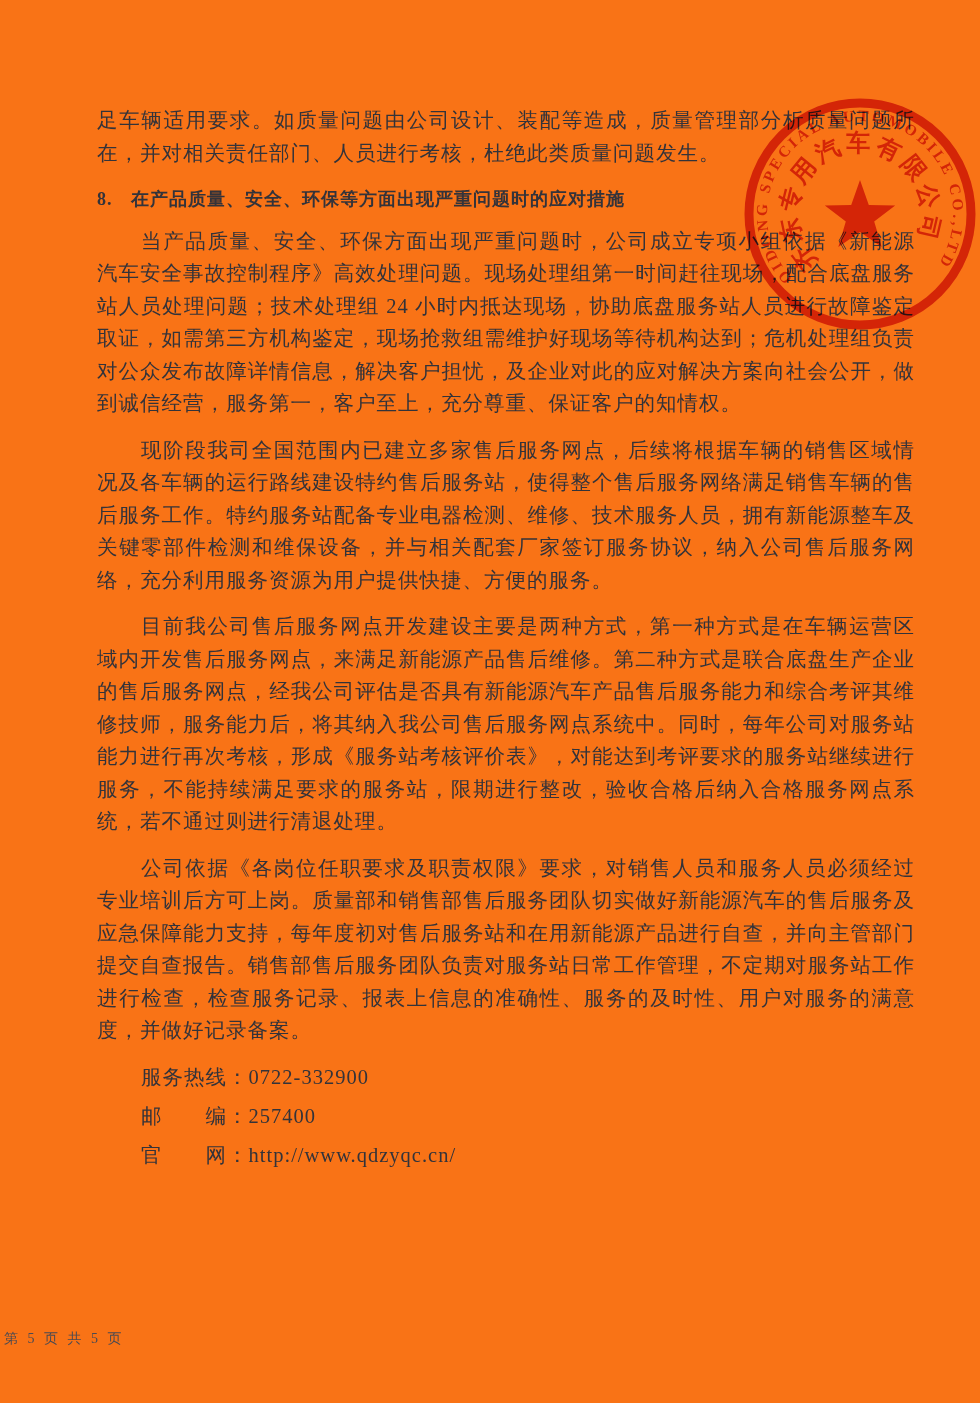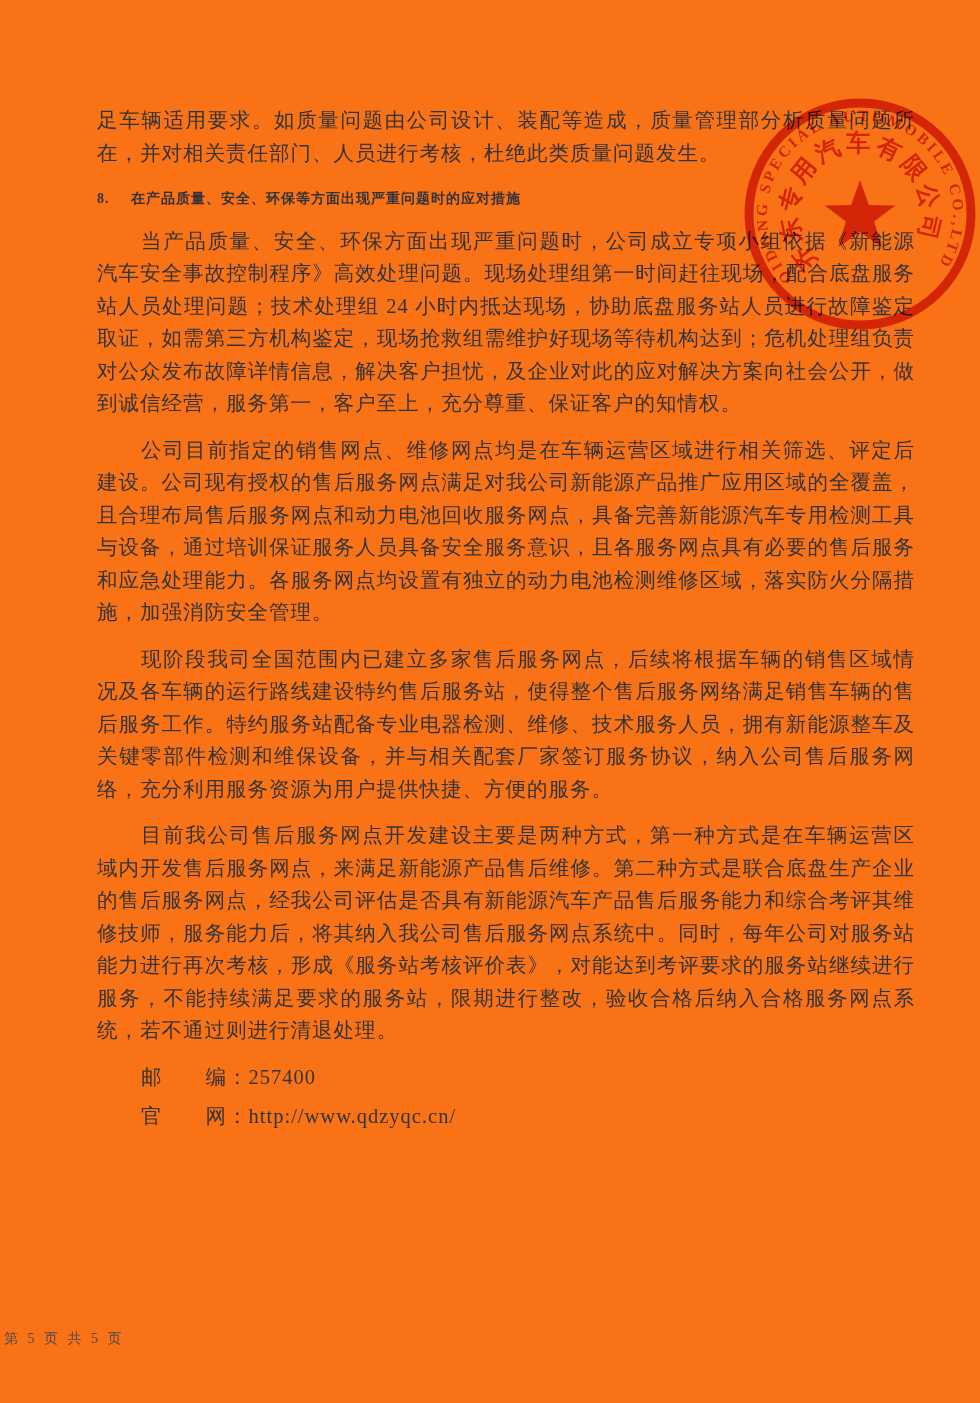--- a/index.html
+++ b/index.html
@@ -16,21 +16,21 @@
     position:absolute;
     left:97px;top:104px;
     width:818px;
     font-size:20.5px;
     line-height:32.5px;
     letter-spacing:1px;
     text-align:justify;
   }
   .para{margin:0 0 14px 0;text-indent:2.15em;}
   .para.no-indent{text-indent:0;}
-  .heading{margin:0 0 9px 0;font-weight:bold;font-size:14px;}
+  .heading{margin:0 0 9px 0;font-weight:bold;font-size:18px;}
   .h-num{display:inline-block;width:34px;}
   .contact-line{margin:0 0 6.5px 0;text-indent:2.15em;white-space:pre;}
   .contact-label{}
   .contact-value{}
   .footer{
     position:absolute;
     left:4px;top:1330px;width:980px;
     font-size:14px;
     letter-spacing:3px;
     color:#4a4a52;
@@ -58,24 +58,25 @@
 
     <p class="para no-indent">足车辆适用要求。如质量问题由公司设计、装配等造成，质量管理部分析质量问题所在，并对相关责任部门、人员进行考核，杜绝此类质量问题发生。</p>
 
     <div class="heading">
       <span class="h-num">8.</span><span class="h-title">在产品质量、安全、环保等方面出现严重问题时的应对措施</span>
     </div>
 
     <p class="para">当产品质量、安全、环保方面出现严重问题时，公司成立专项小组依据《新能源汽车安全事故控制程序》高效处理问题。现场处理组第一时间赶往现场，配合底盘服务站人员处理问题；技术处理组 24 小时内抵达现场，协助底盘服务站人员进行故障鉴定取证，如需第三方机构鉴定，现场抢救组需维护好现场等待机构达到；危机处理组负责对公众发布故障详情信息，解决客户担忧，及企业对此的应对解决方案向社会公开，做到诚信经营，服务第一，客户至上，充分尊重、保证客户的知情权。</p>
 
 
-    <p class="para">公司目前指定的销售网点、维修网点均是在车辆运营区域进行相关筛选、评定后建设。公司现有授权的售后服务网点满足对我公司新能源产品推广应用区域的全覆盖，且合理布局售后服务网点和动力电池回收服务网点，具备完善新能源汽车专用检测工具与设备，通过培训保证服务人员具备安全服务意识，且各服务网点具有必要的售后服务和应急处理能力。各服务网点均设置有独立的动力电池检测维修区域，落实防火分隔措施，加强消防安全管理。</p>
     <p class="para">现阶段我司全国范围内已建立多家售后服务网点，后续将根据车辆的销售区域情况及各车辆的运行路线建设特约售后服务站，使得整个售后服务网络满足销售车辆的售后服务工作。特约服务站配备专业电器检测、维修、技术服务人员，拥有新能源整车及关键零部件检测和维保设备，并与相关配套厂家签订服务协议，纳入公司售后服务网络，充分利用服务资源为用户提供快捷、方便的服务。</p>
     <p class="para">目前我公司售后服务网点开发建设主要是两种方式，第一种方式是在车辆运营区域内开发售后服务网点，来满足新能源产品售后维修。第二种方式是联合底盘生产企业的售后服务网点，经我公司评估是否具有新能源汽车产品售后服务能力和综合考评其维修技师，服务能力后，将其纳入我公司售后服务网点系统中。同时，每年公司对服务站能力进行再次考核，形成《服务站考核评价表》，对能达到考评要求的服务站继续进行服务，不能持续满足要求的服务站，限期进行整改，验收合格后纳入合格服务网点系统，若不通过则进行清退处理。</p>
+    <p class="para">公司依据《各岗位任职要求及职责权限》要求，对销售人员和服务人员必须经过专业培训后方可上岗。质量部和销售部售后服务团队切实做好新能源汽车的售后服务及应急保障能力支持，每年度初对售后服务站和在用新能源产品进行自查，并向主管部门提交自查报告。销售部售后服务团队负责对服务站日常工作管理，不定期对服务站工作进行检查，检查服务记录、报表上信息的准确性、服务的及时性、用户对服务的满意度，并做好记录备案。</p>
 
+    <p class="contact-line"><span class="contact-label">服务热线：</span><span class="contact-value">0722-332900</span></p>
     <p class="contact-line"><span class="contact-label">邮　　编：</span><span class="contact-value">257400</span></p>
     <p class="contact-line"><span class="contact-label">官　　网：</span><span class="contact-value">http://www.qdzyqc.cn/</span></p>
 
   </div>
 
   <div class="footer">第 5 页 共 5 页</div>
 
   <div class="stamp">
     <svg viewBox="0 0 240 240">
       <defs>

